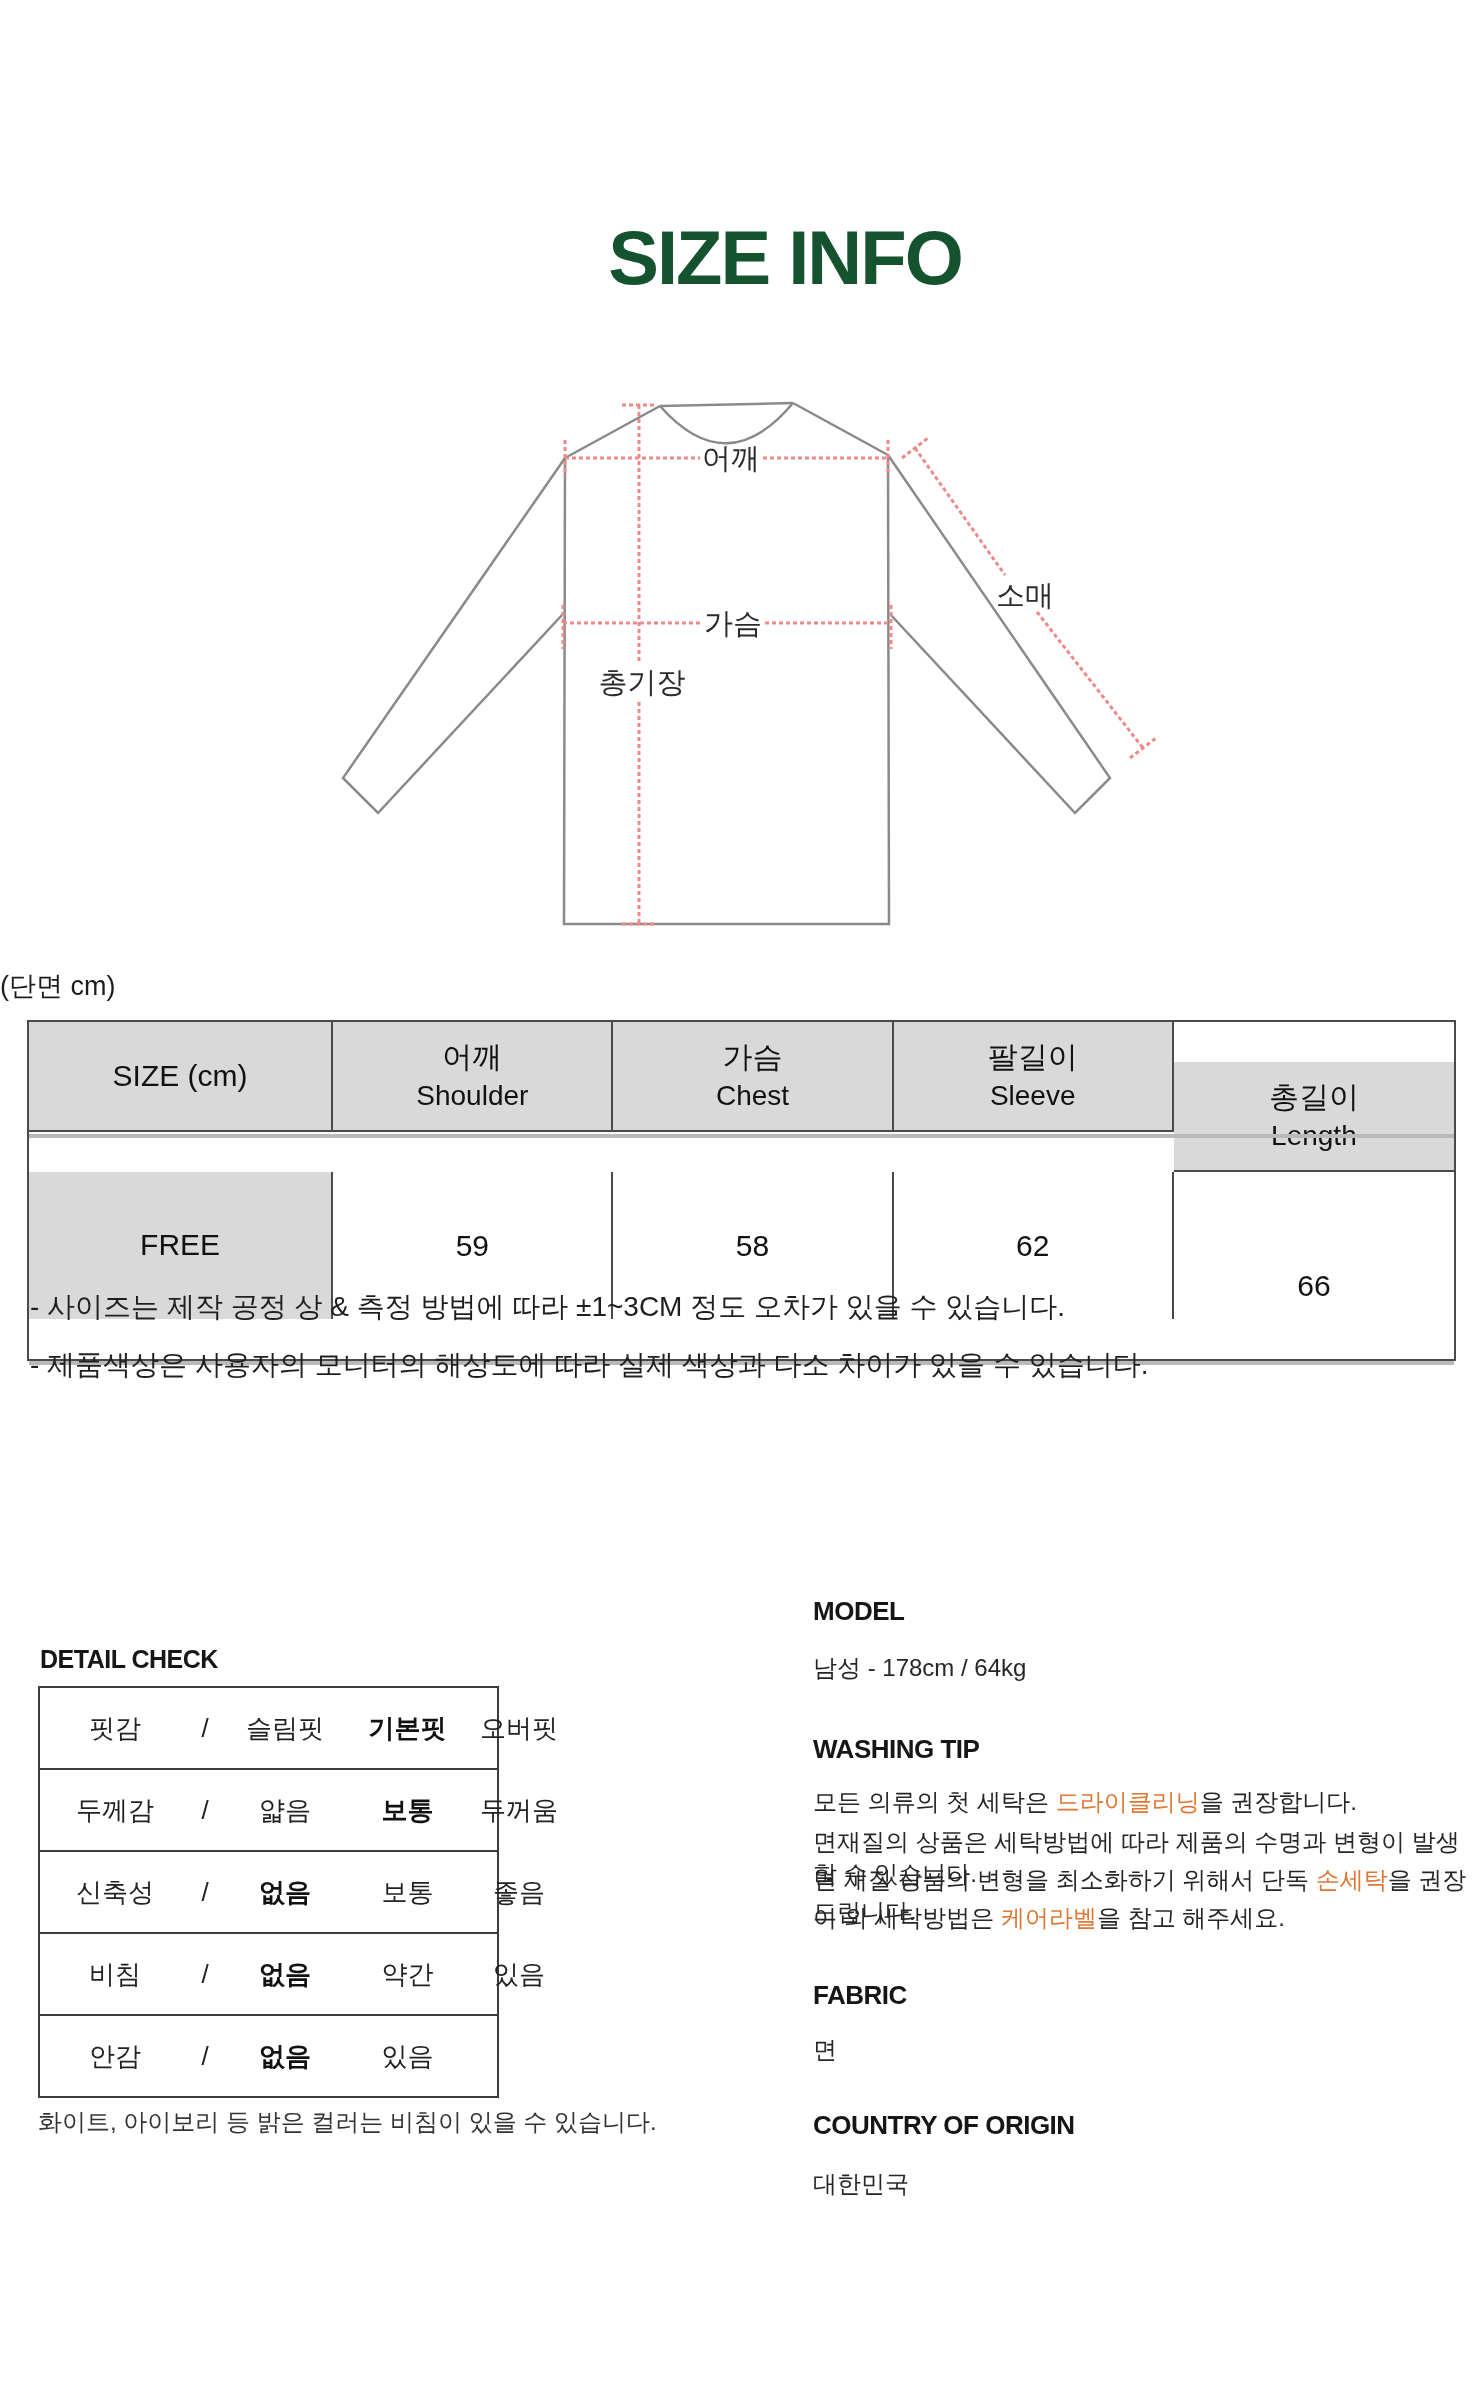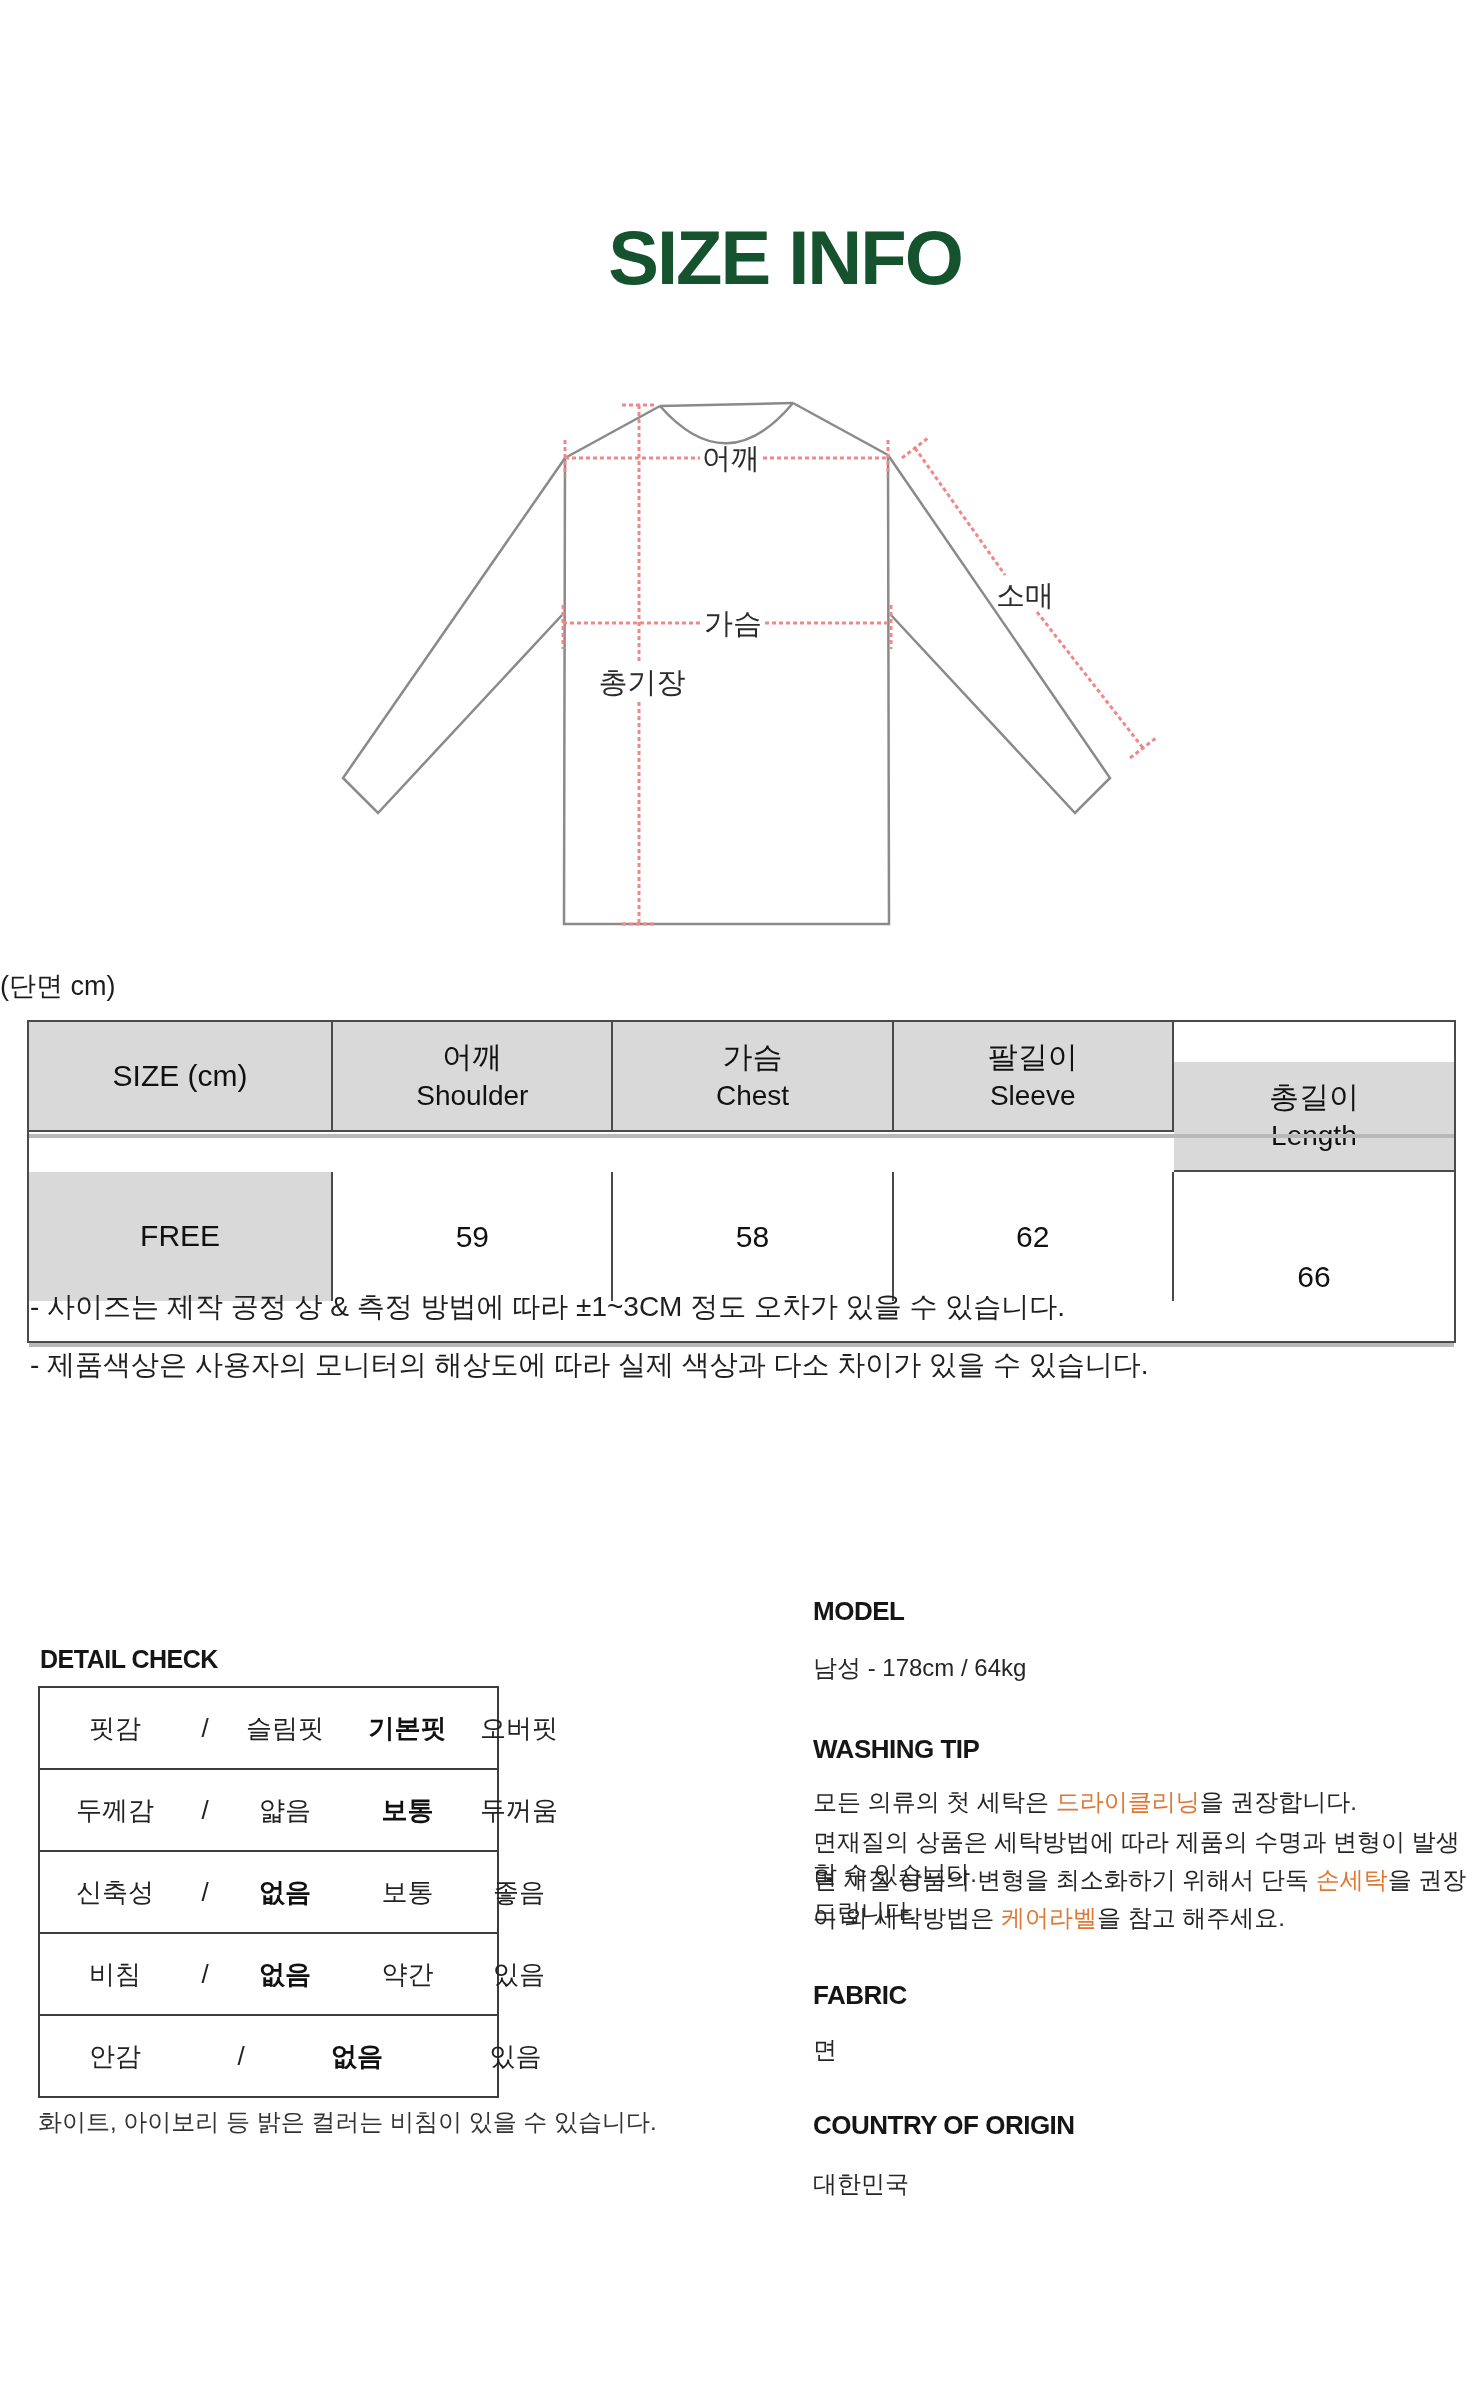--- a/index.html
+++ b/index.html
@@ -18,36 +18,36 @@
   
   .unit-note{left:0;top:968px;width:1458px;text-align:left;font-size:27px;color:#1c1c1c;}
 
   
   .size-table{left:27px;top:1020px;width:1429px;border:2px solid #4a4a4a;box-sizing:border-box;}
   .st-row{display:grid;grid-template-columns:21.35% 19.6625% 19.6625% 19.6625% 19.6625%;}
   .st-cell{box-sizing:border-box;border-right:2px solid #4a4a4a;display:flex;flex-direction:column;
            align-items:center;justify-content:center;text-align:center;}
   .st-cell:last-child{border-right:none;margin-top:40px;}
   .st-head .st-cell{height:110px;background:#d9d9d9;border-bottom:2px solid #4a4a4a;}
-  .st-body .st-cell{height:129px;background:#fff;}
+  .st-body .st-cell{height:147px;background:#fff;}
   .st-body .st-cell.shade{background:#d9d9d9;}
   .st-ko{font-size:30px;font-weight:500;color:#111;line-height:1.35;}
   .st-en{font-size:28px;font-weight:400;color:#111;line-height:1.35;}
   .st-num{font-size:30px;color:#111;}
   .gray-strip{position:absolute;left:0;width:100%;height:4px;background:#b9b9b9;}
 
   
   .note-line{left:30px;width:1300px;font-size:28px;color:#1f1f1f;}
 
   
   .detail-heading{left:40px;top:1645px;font-size:25px;font-weight:700;color:#161616;letter-spacing:-0.5px;}
   .detail-table{left:38px;top:1686px;width:461px;border:2px solid #3d3d3d;box-sizing:border-box;}
   .dt-row{display:grid;grid-template-columns:150px 30px 130px 115px 108px;height:80px;
           border-bottom:2px solid #3d3d3d;align-items:center;}
-  .dt-row:last-child{border-bottom:none;gap:36px;}
+  .dt-row:last-child{border-bottom:none;}
   .dt-cell{text-align:center;font-size:26px;color:#222;}
   .dt-cell.strong{font-weight:700;color:#111;}
   .detail-caption{left:38px;top:2106px;font-size:24px;color:#333;}
 
   
   .info-heading{left:813px;font-size:26px;font-weight:700;color:#161616;letter-spacing:-0.5px;}
   .info-text{left:813px;font-size:24px;color:#262626;}
   .hl{color:#dd7733;}
 </style>
 </head>

